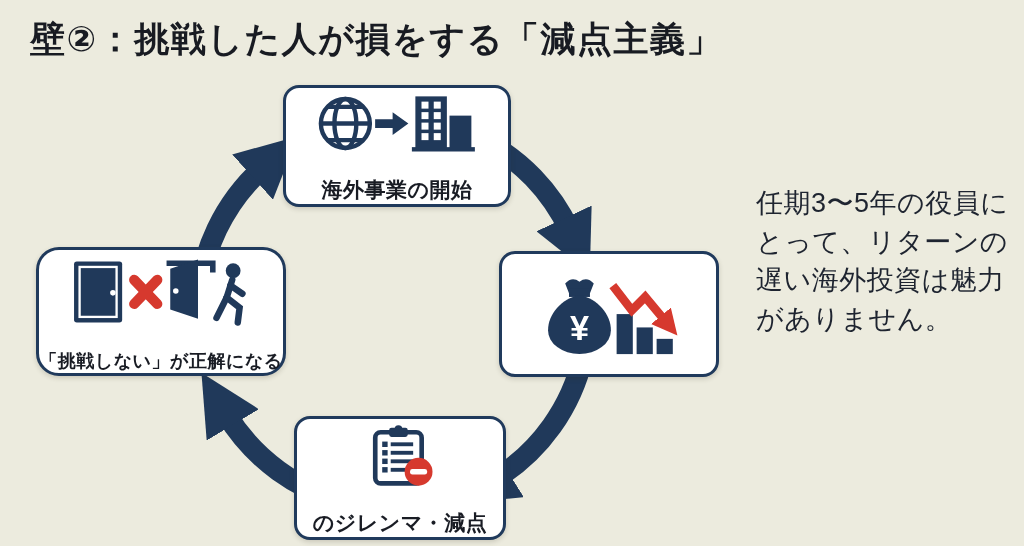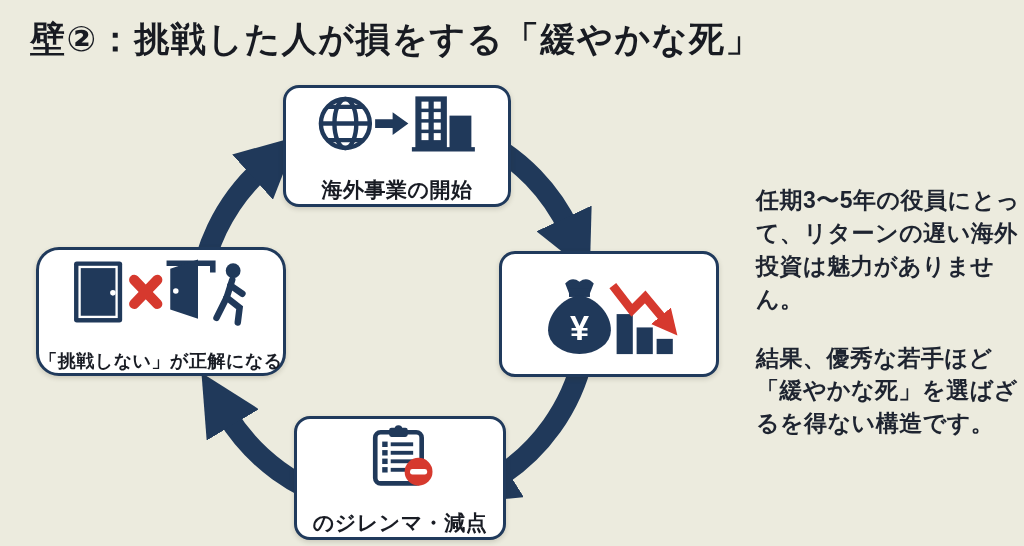--- a/index.html
+++ b/index.html
@@ -32,31 +32,31 @@
   #node-right  { left:499px; top:251px; width:220px; height:126px; }
   #node-bottom { left:294px; top:416px; width:212px; height:124px; }
   #node-left   { left:36px;  top:247px; width:250px; height:129px;border-radius:23px; }
   .node-label {
     font-weight:800; color:#191C24; font-size:21px; letter-spacing:0.5px;
     white-space:nowrap;
   }
   #node-left .node-label { font-size:18px; }
   .side-note {
     position:absolute; left:756px; top:184px; width:266px; z-index:2;
-    color:#1E2430; font-size:23px; font-weight:700; line-height:1.43;
+    color:#1E2430; font-size:27px; font-weight:400; line-height:1.43;
     letter-spacing:0.5px;
   }
   .side-note p { margin:0 0 26px 0; }
 </style>
 </head>
 <body>
 
 <div class="stage">
 
-  <div class="title">壁②：挑戦した人が損をする「緩やかな死」</div>
+  <div class="title">壁②：挑戦した人が損をする「減点主義」</div>
 
   <svg class="cycle-arrows" width="1024" height="546" viewBox="0 0 1024 546">
     <defs>
       <marker id="navy-ah" viewBox="0 0 10 10" refX="2.2" refY="5" markerWidth="2.9" markerHeight="2.9" orient="auto">
         <path d="M0,0 L10,5 L0,10 z" fill="#20395A"></path>
       </marker>
     </defs>
     <g fill="none" stroke="#20395A" stroke-width="21">
       <path d="M 198.3 302.8 A 195 195 0 0 1 262.5 168.1" marker-end="url(#navy-ah)"></path>
       <path d="M 481.5 139.3 A 195 195 0 0 1 569.7 230.6" marker-end="url(#navy-ah)"></path>
@@ -158,16 +158,15 @@
           <path d="M179,47 L168,69"></path>
           <path d="M179,47 L193,58 L191,74"></path>
         </g>
       </g>
     </svg>
     <div class="node-label">「挑戦しない」が正解になる</div>
   </div>
 
   <div class="side-note">
     <p>任期3〜5年の役員にとって、リターンの遅い海外投資は魅力がありません。</p>
-    <p>結果、優秀な若手ほど「緩やかな死」を選ばざるを得ない構造です。</p>
   </div>
 
 </div>
 
 </body></html>

